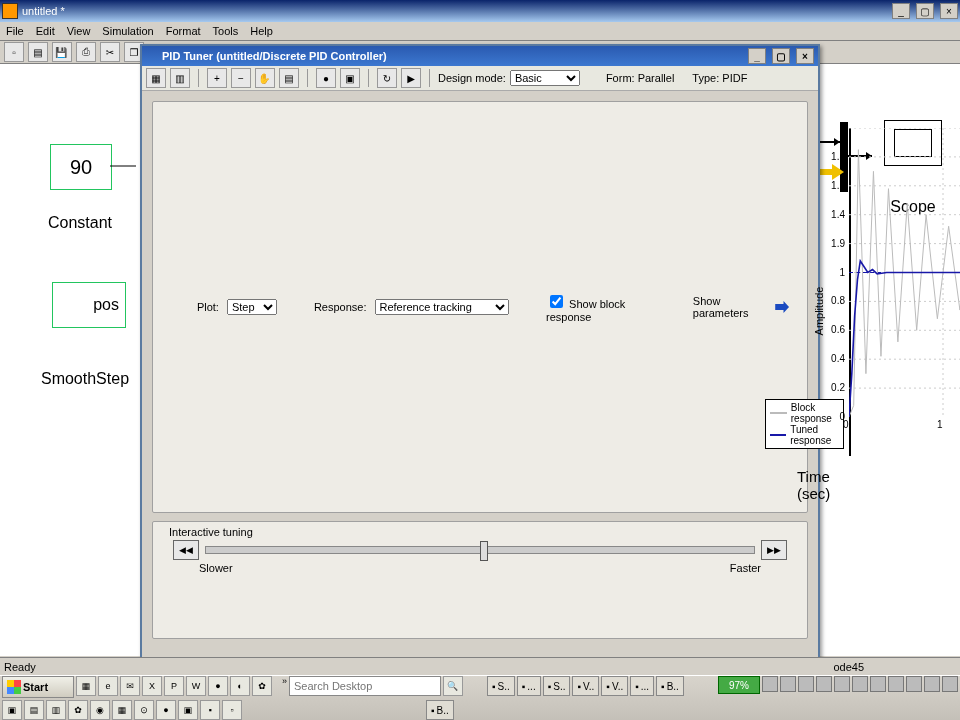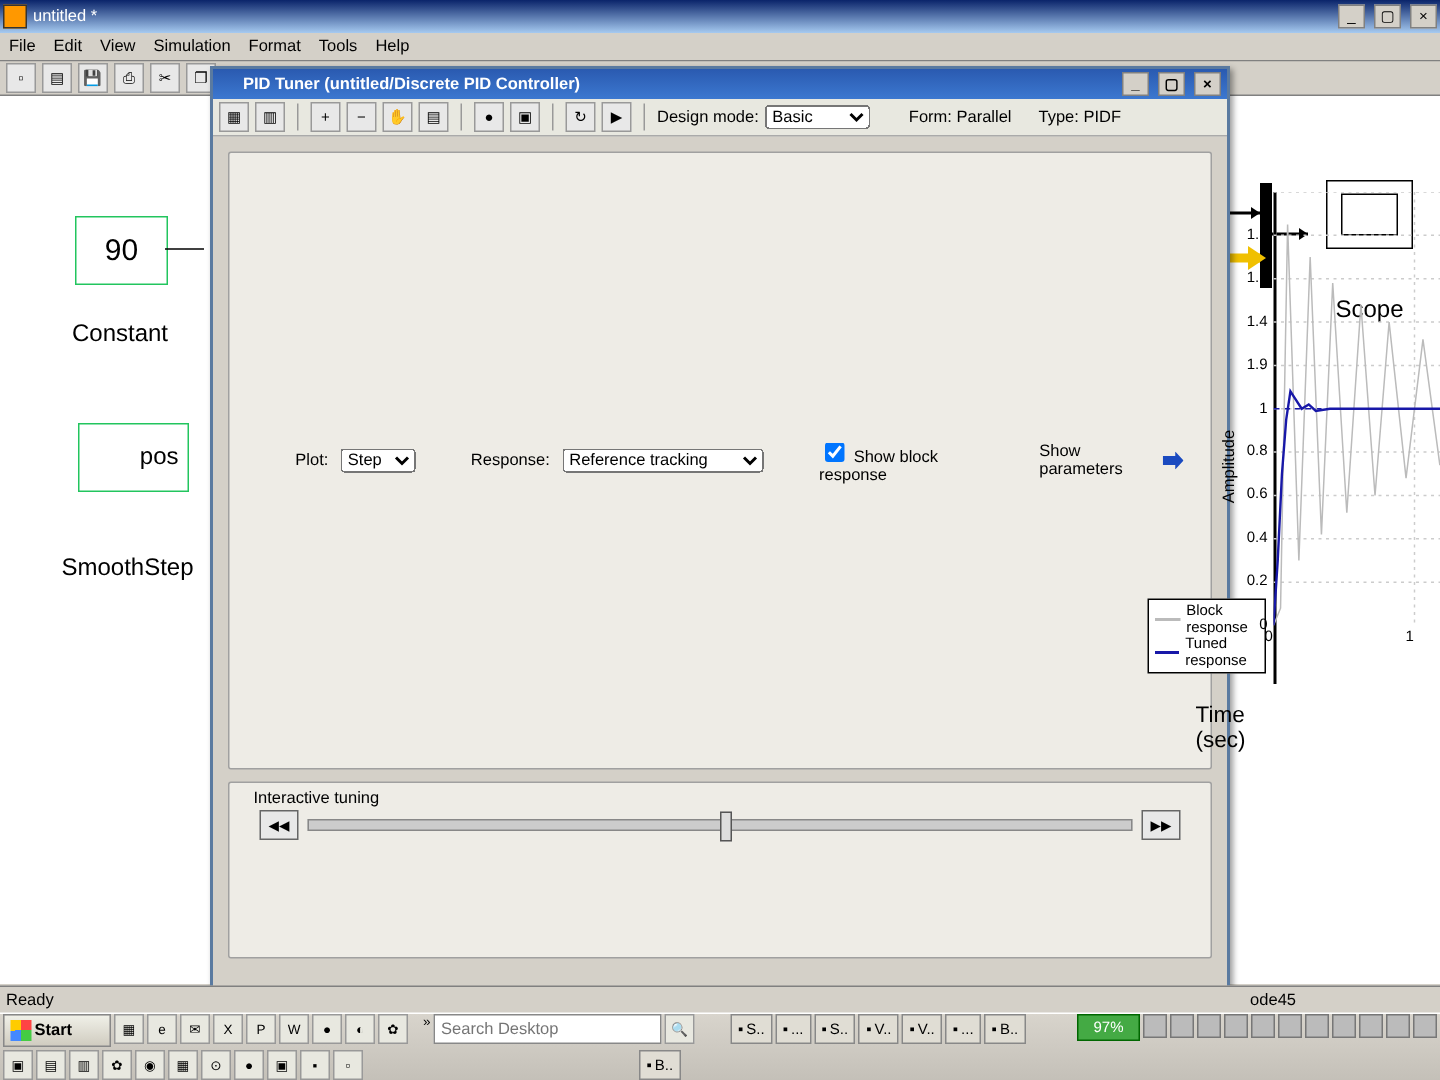--- a/index.html
+++ b/index.html
@@ -232,20 +232,24 @@
       </div>
       <div class="panel panel2">
         <span class="hdr">Interactive tuning</span>
         <div class="slider-wrap">
           <div class="slbtn">◀◀</div>
           <div class="slider-track">
               <div class="slider-thumb"></div>
             </div>
           <div class="slbtn">▶▶</div>
         </div>
+        <div class="slabels">
+          <span>Slower</span>
+          <span>Faster</span>
+        </div>
       </div>
     </div>
   </div>
 
   <div class="statusbar">
     <span>Ready</span>
     <span class="fill"></span>
     <span style="margin-right:100px">ode45</span>
   </div>
 

